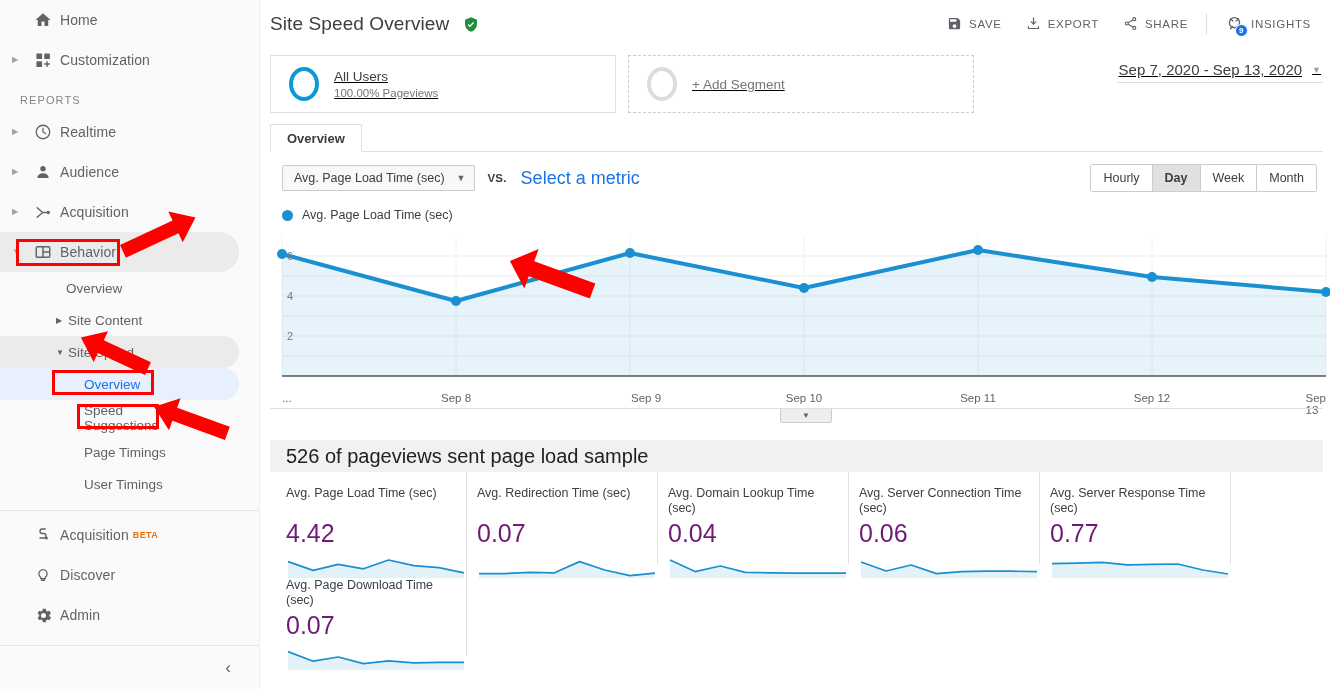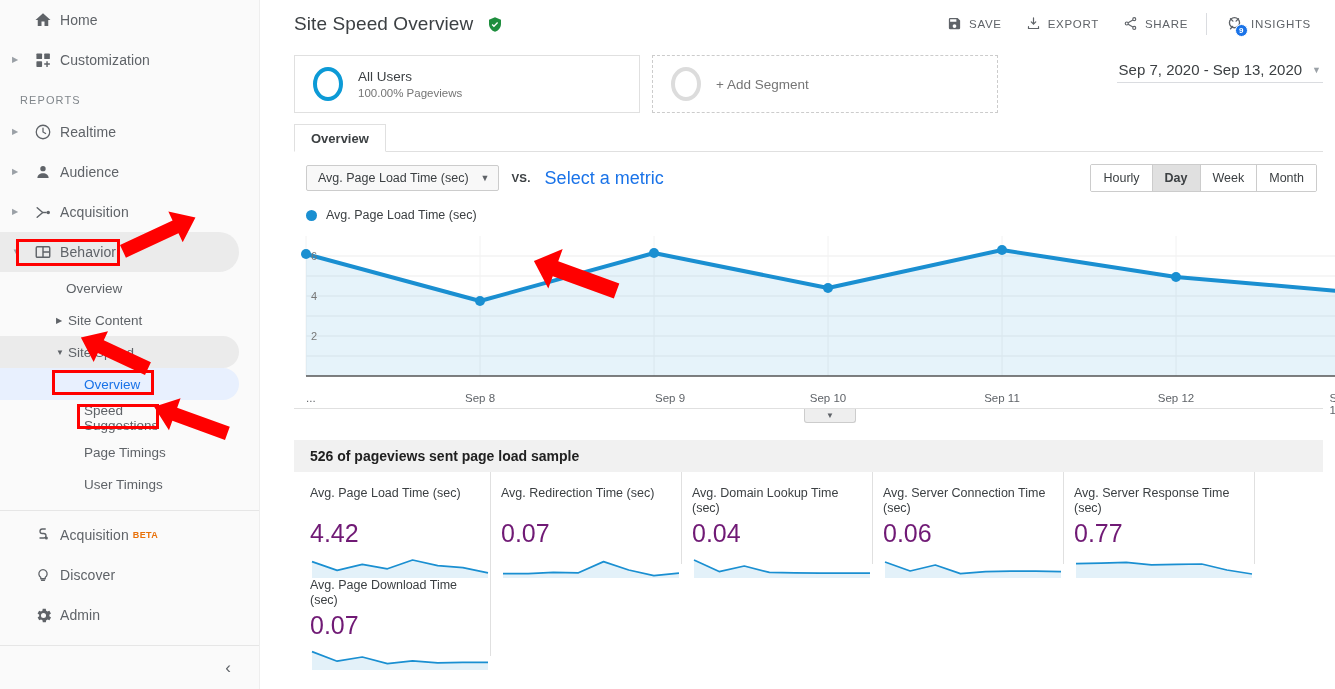--- a/index.html
+++ b/index.html
@@ -1,21 +1,21 @@
 <!DOCTYPE html>
 <html><head>
 <meta charset="utf-8">
 <style>
   * { box-sizing: border-box; margin: 0; padding: 0; }
   html, body {
     width: 1335px; height: 689px;
     font-family: "Liberation Sans", sans-serif;
     background: #fff; overflow: hidden;
   }
-  #app { display: flex; width: 1335px; height: 559px; position: relative; gap: 24px; }
+  #app { display: flex; width: 1335px; height: 559px; position: relative; }
 
   
   #sidebar {
     width: 260px; height: 689px; background: #fafafa;
     border-right: 1px solid #eee; position: relative; flex: 0 0 260px;
   }
   .nav-row {
     display: flex; align-items: center; height: 40px;
     padding-left: 12px; cursor: pointer; position: relative;
   }
@@ -83,21 +83,21 @@
   .insights-badge {
     position: absolute; right: -4px; bottom: -4px; width: 13px; height: 13px;
     background: #1a73e8; color: #fff; border-radius: 50%; font-size: 8px;
     display: flex; align-items: center; justify-content: center; font-weight: 700;
     border: 1.5px solid #fff;
   }
 
   #content { padding: 0 12px 0 10px; }
 
   
-  #segbar { display: flex; align-items: flex-start; gap: 12px; padding-top: 8px; }
+  #segbar { display: flex; align-items: flex-start; gap: 12px; padding-top: 8px; text-decoration: underline; }
   .segbox {
     width: 346px; height: 58px; border: 1px solid #e0e0e0; background: #fff;
     display: flex; align-items: center; padding-left: 18px; cursor: pointer;
   }
   .segbox.dashed { border: 1px dashed #ccc; background: #fff; }
   .seg-ring {
     width: 30px; height: 34px; border-radius: 50%;
     border: 4px solid #0c9ad6; flex: 0 0 30px;
   }
   .seg-ring.grey { border-color: #dcdcdc; }
@@ -162,21 +162,21 @@
     align-items: center; justify-content: center; color: #5f6368; font-size: 8px;
     position: absolute; left: 510px; top: 0px; cursor: pointer;
   }
   #handlerow { position: relative; height: 16px; border-top: 1px solid #e0e0e0; }
 
   
   #samplebar {
     background: #f1f1f1; margin: 16px 0 0 0; height: 32px; display: flex;
     align-items: center; padding-left: 16px;
   }
-  #samplebar .txt { font-size: 14px; font-weight: 700; color: #212121; text-align: center; }
+  #samplebar .txt { font-size: 20px; font-weight: 400; color: #212121; text-align: center; }
 
   
   #cards { display: flex; flex-wrap: wrap; padding-left: 6px; }
   .card {
     width: 191px; padding: 14px 14px 6px 10px; border-right: 1px solid #e0e0e0;
     height: 92px; position: relative;
   }
   .card-title {
     font-size: 12.5px; color: #3c4043; line-height: 15px; height: 32px;
   }

